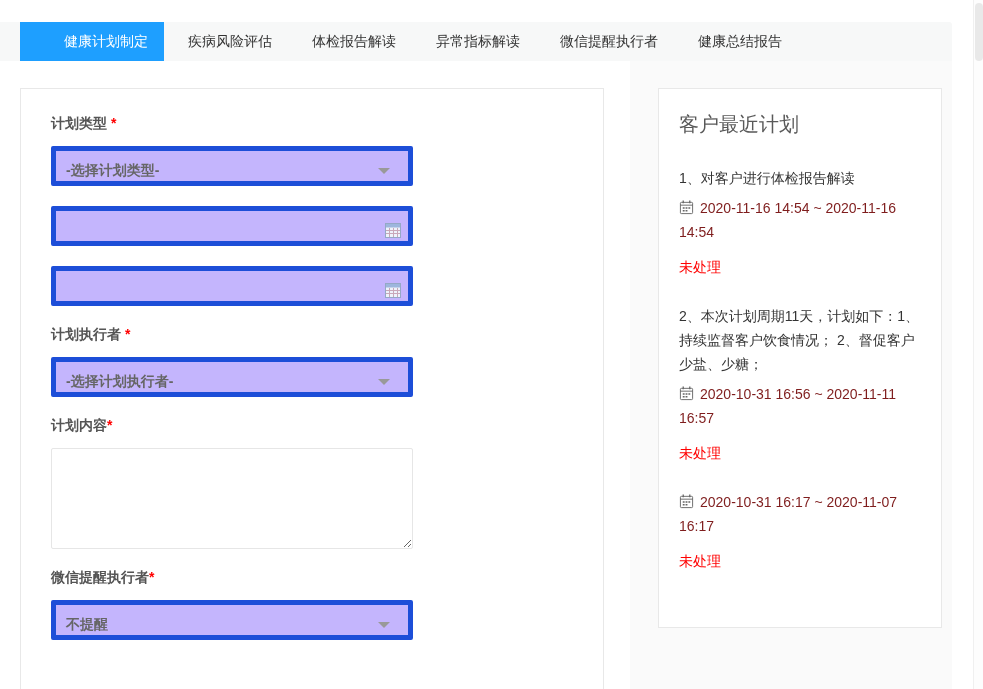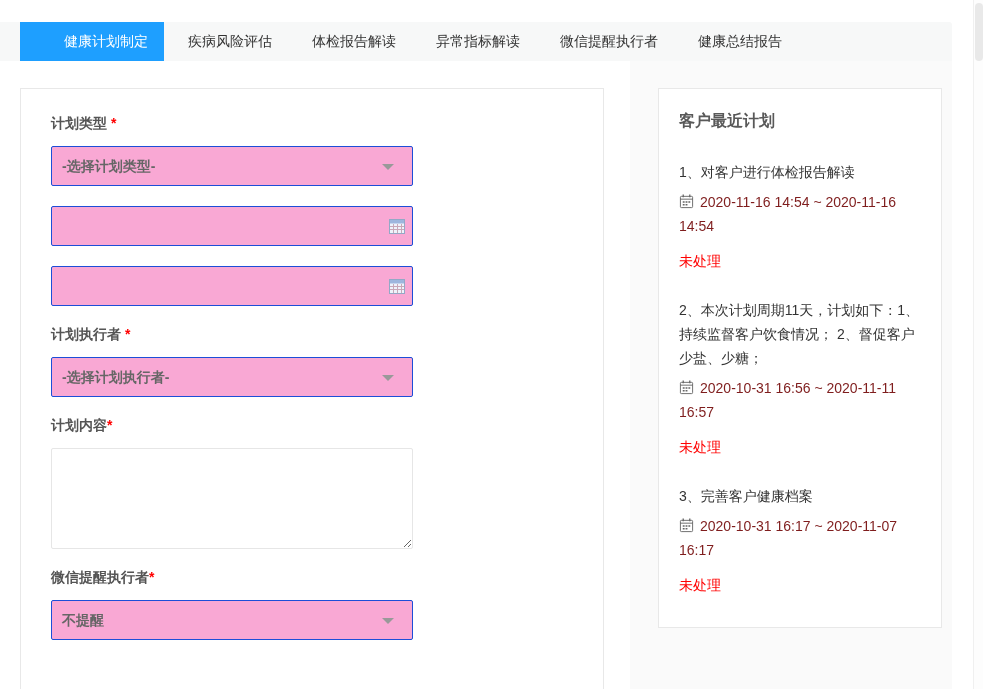--- a/index.html
+++ b/index.html
@@ -43,22 +43,22 @@
   }
   .form-card { left: 20px; top: 88px; width: 584px; height: 660px; padding: 26px 30px; }
   .plans-card { left: 658px; top: 88px; width: 284px; height: 540px; padding: 22px 20px; overflow: hidden; }
 
   
   .field { margin-bottom: 20px; font-weight: bold; }
   .field-label { display: block; color: #555; margin-bottom: 13px; }
   .req { color: #ff0000; white-space: pre; }
   .control {
     position: relative; width: 362px; height: 40px;
-    border: 1px solid #1d4ed8; border-radius: 2px;
-    background: #f9a8d4;
+    border: 5px solid #1d4ed8; border-radius: 2px;
+    background: #c4b5fd;
   }
   .select-box { cursor: pointer; }
   .select-value { line-height: 38px; padding-left: 10px; color: #666; }
   .caret {
     position: absolute; right: 18px; top: 17px;
     width: 0; height: 0;
     border: 6px solid transparent; border-top: 6px solid #999;
   }
   .date-input {
     width: 100%; height: 100%; border: 0; outline: none;
@@ -66,21 +66,21 @@
   }
   .date-icon { position: absolute; right: 7px; top: 12px; line-height: 0; }
   textarea.plan-textarea {
     display: block; width: 362px; height: 101px;
     border: 1px solid #e6e6e6; border-radius: 2px;
     resize: both; outline: none; font: inherit; color: #666;
     padding: 8px 10px;
   }
 
   
-  .plans-title { font-size: 16px; color: #595959; font-weight: 700; margin-bottom: 28px; }
+  .plans-title { font-size: 20px; color: #595959; font-weight: 400; margin-bottom: 28px; }
   .plan-item { margin-bottom: 27px; }
   .plan-title { color: #333; line-height: 24px; }
   .plan-date { margin-top: 6px; color: #7f1d1d; line-height: 24px; }
   .cal-icon { display: inline-block; vertical-align: -2px; margin-right: 6px; line-height: 0; }
   .plan-status { margin-top: 15px; color: #ff0000; }
 
   
   .scrollbar {
     position: absolute; right: 0; top: 0; width: 10px; height: 689px;
     background: #fdfdfd; border-left: 1px solid #f0f0f0;
@@ -182,21 +182,20 @@
     <div class="plan-date"><span class="cal-icon"><svg width="15" height="15" viewBox="0 0 16 16" fill="none" stroke="#666">
             <rect x="1.5" y="2.5" width="13" height="12" rx="1"></rect>
             <path d="M1.5 5.5h13"></path>
             <path d="M4.5 0.5v3M11.5 0.5v3" stroke-width="1.4"></path>
             <path d="M4 8.5h2M7 8.5h2M10 8.5h2M4 11.5h2M7 11.5h2" stroke-width="1.5"></path>
           </svg></span><span>2020-10-31 16:56 ~ 2020-11-11 16:57</span></div>
     <div class="plan-status">未处理</div>
   </div>
 
   <div class="plan-item">
-    <div class="plan-title">3、完善客户健康档案</div>
     <div class="plan-date"><span class="cal-icon"><svg width="15" height="15" viewBox="0 0 16 16" fill="none" stroke="#666">
             <rect x="1.5" y="2.5" width="13" height="12" rx="1"></rect>
             <path d="M1.5 5.5h13"></path>
             <path d="M4.5 0.5v3M11.5 0.5v3" stroke-width="1.4"></path>
             <path d="M4 8.5h2M7 8.5h2M10 8.5h2M4 11.5h2M7 11.5h2" stroke-width="1.5"></path>
           </svg></span><span>2020-10-31 16:17 ~ 2020-11-07 16:17</span></div>
     <div class="plan-status">未处理</div>
   </div>
 </div>
 

